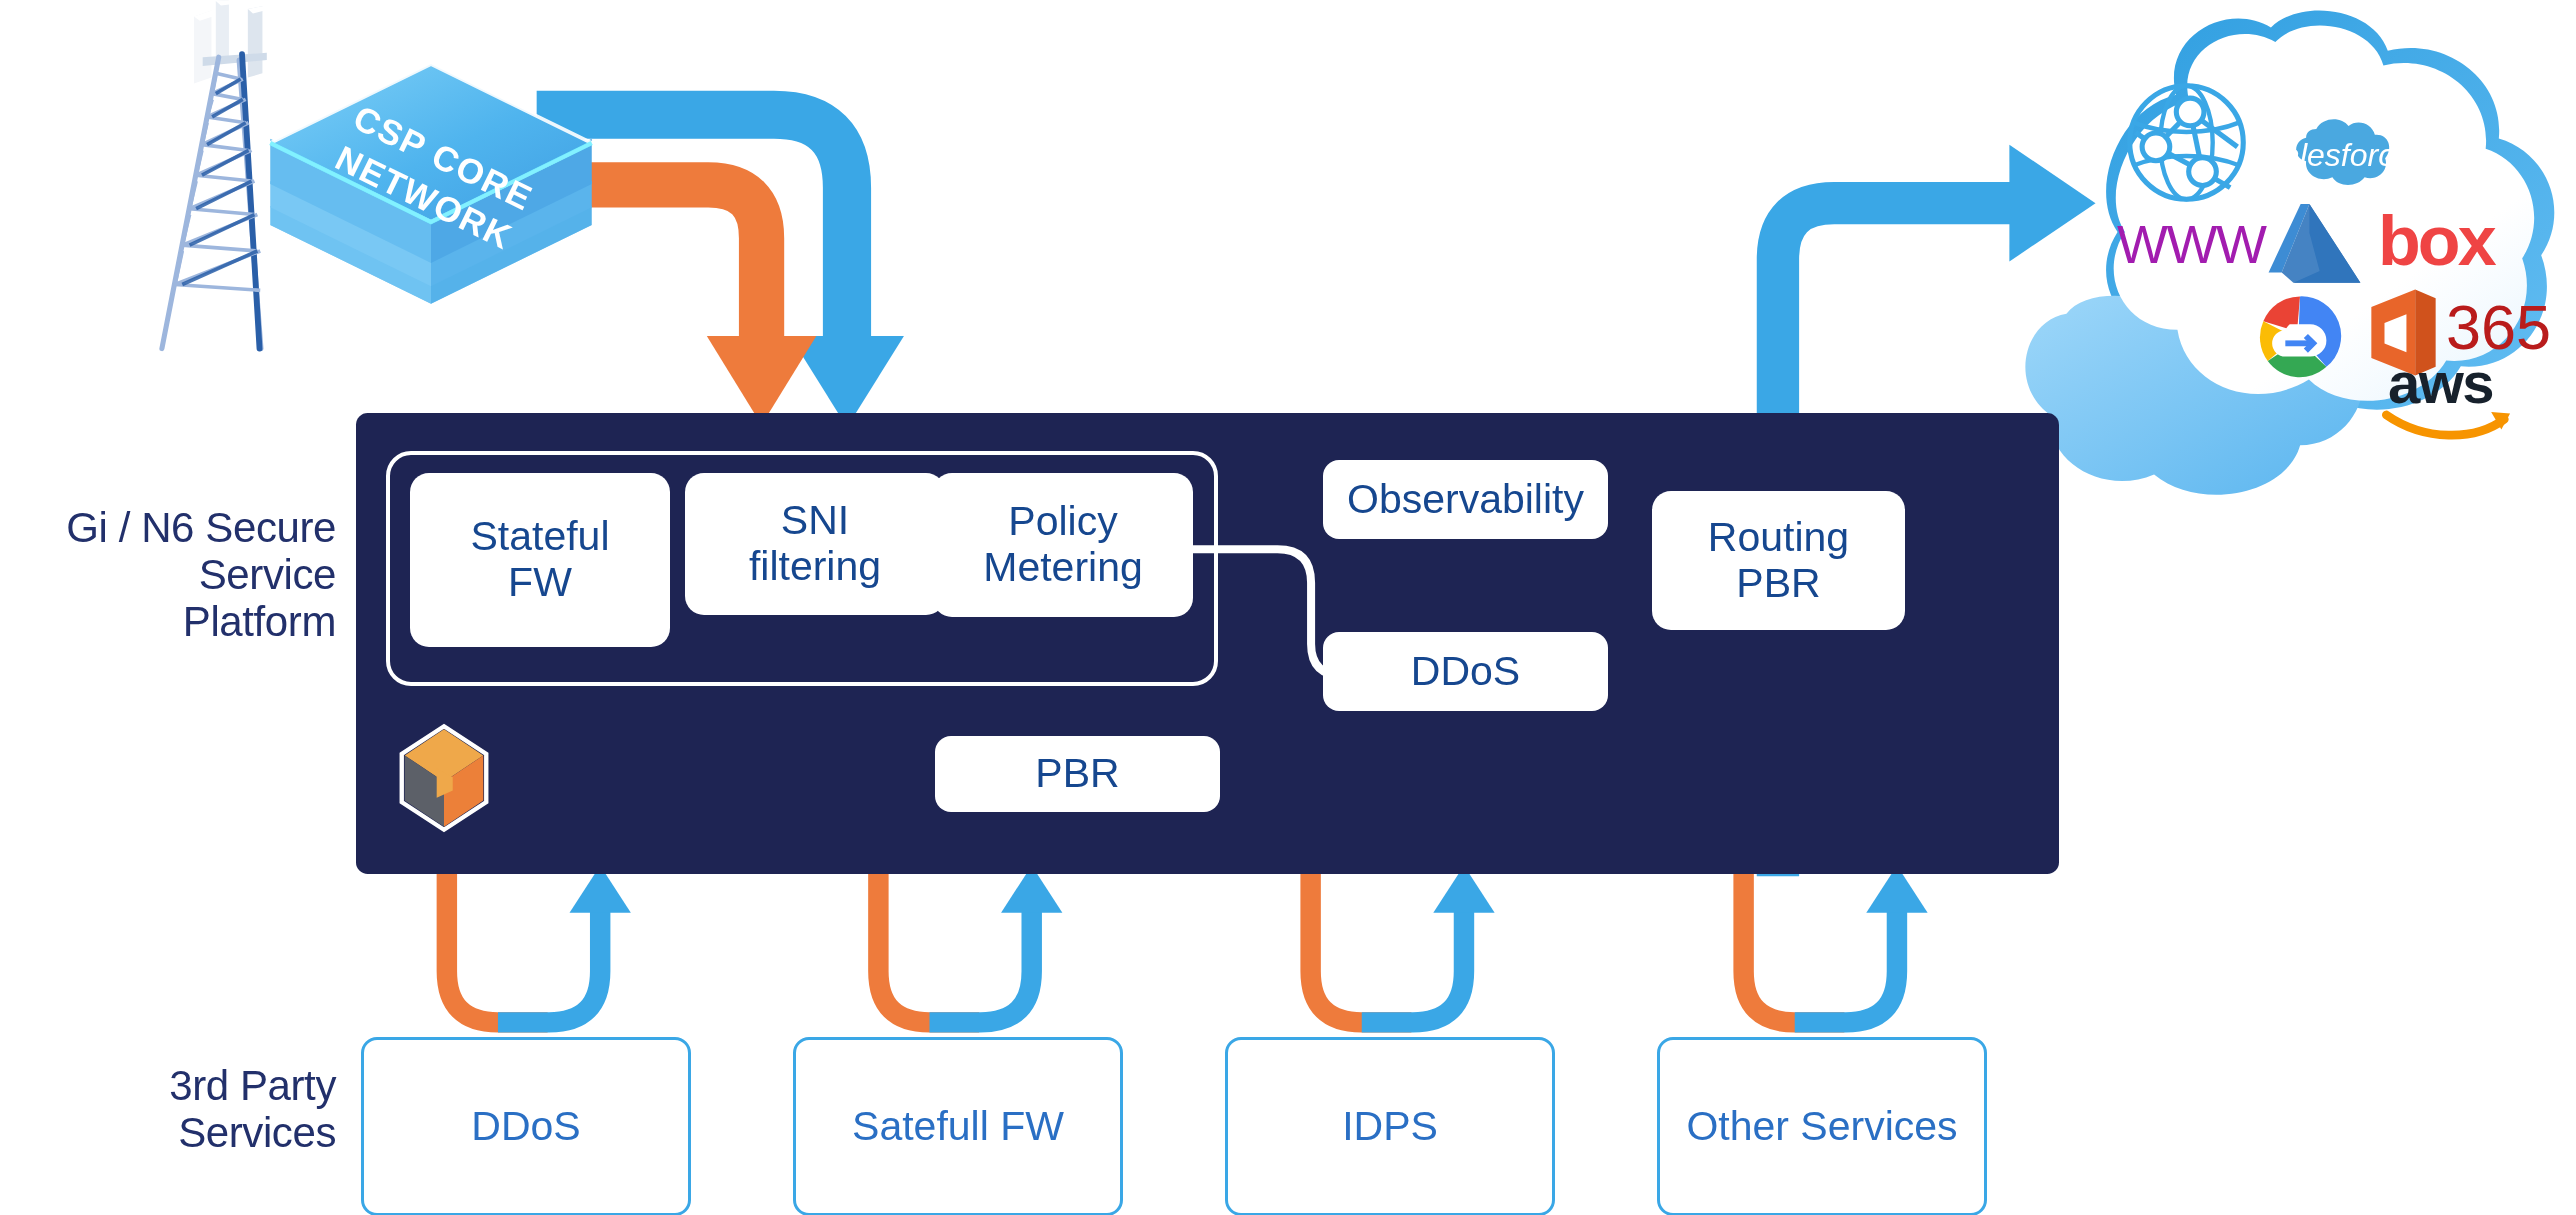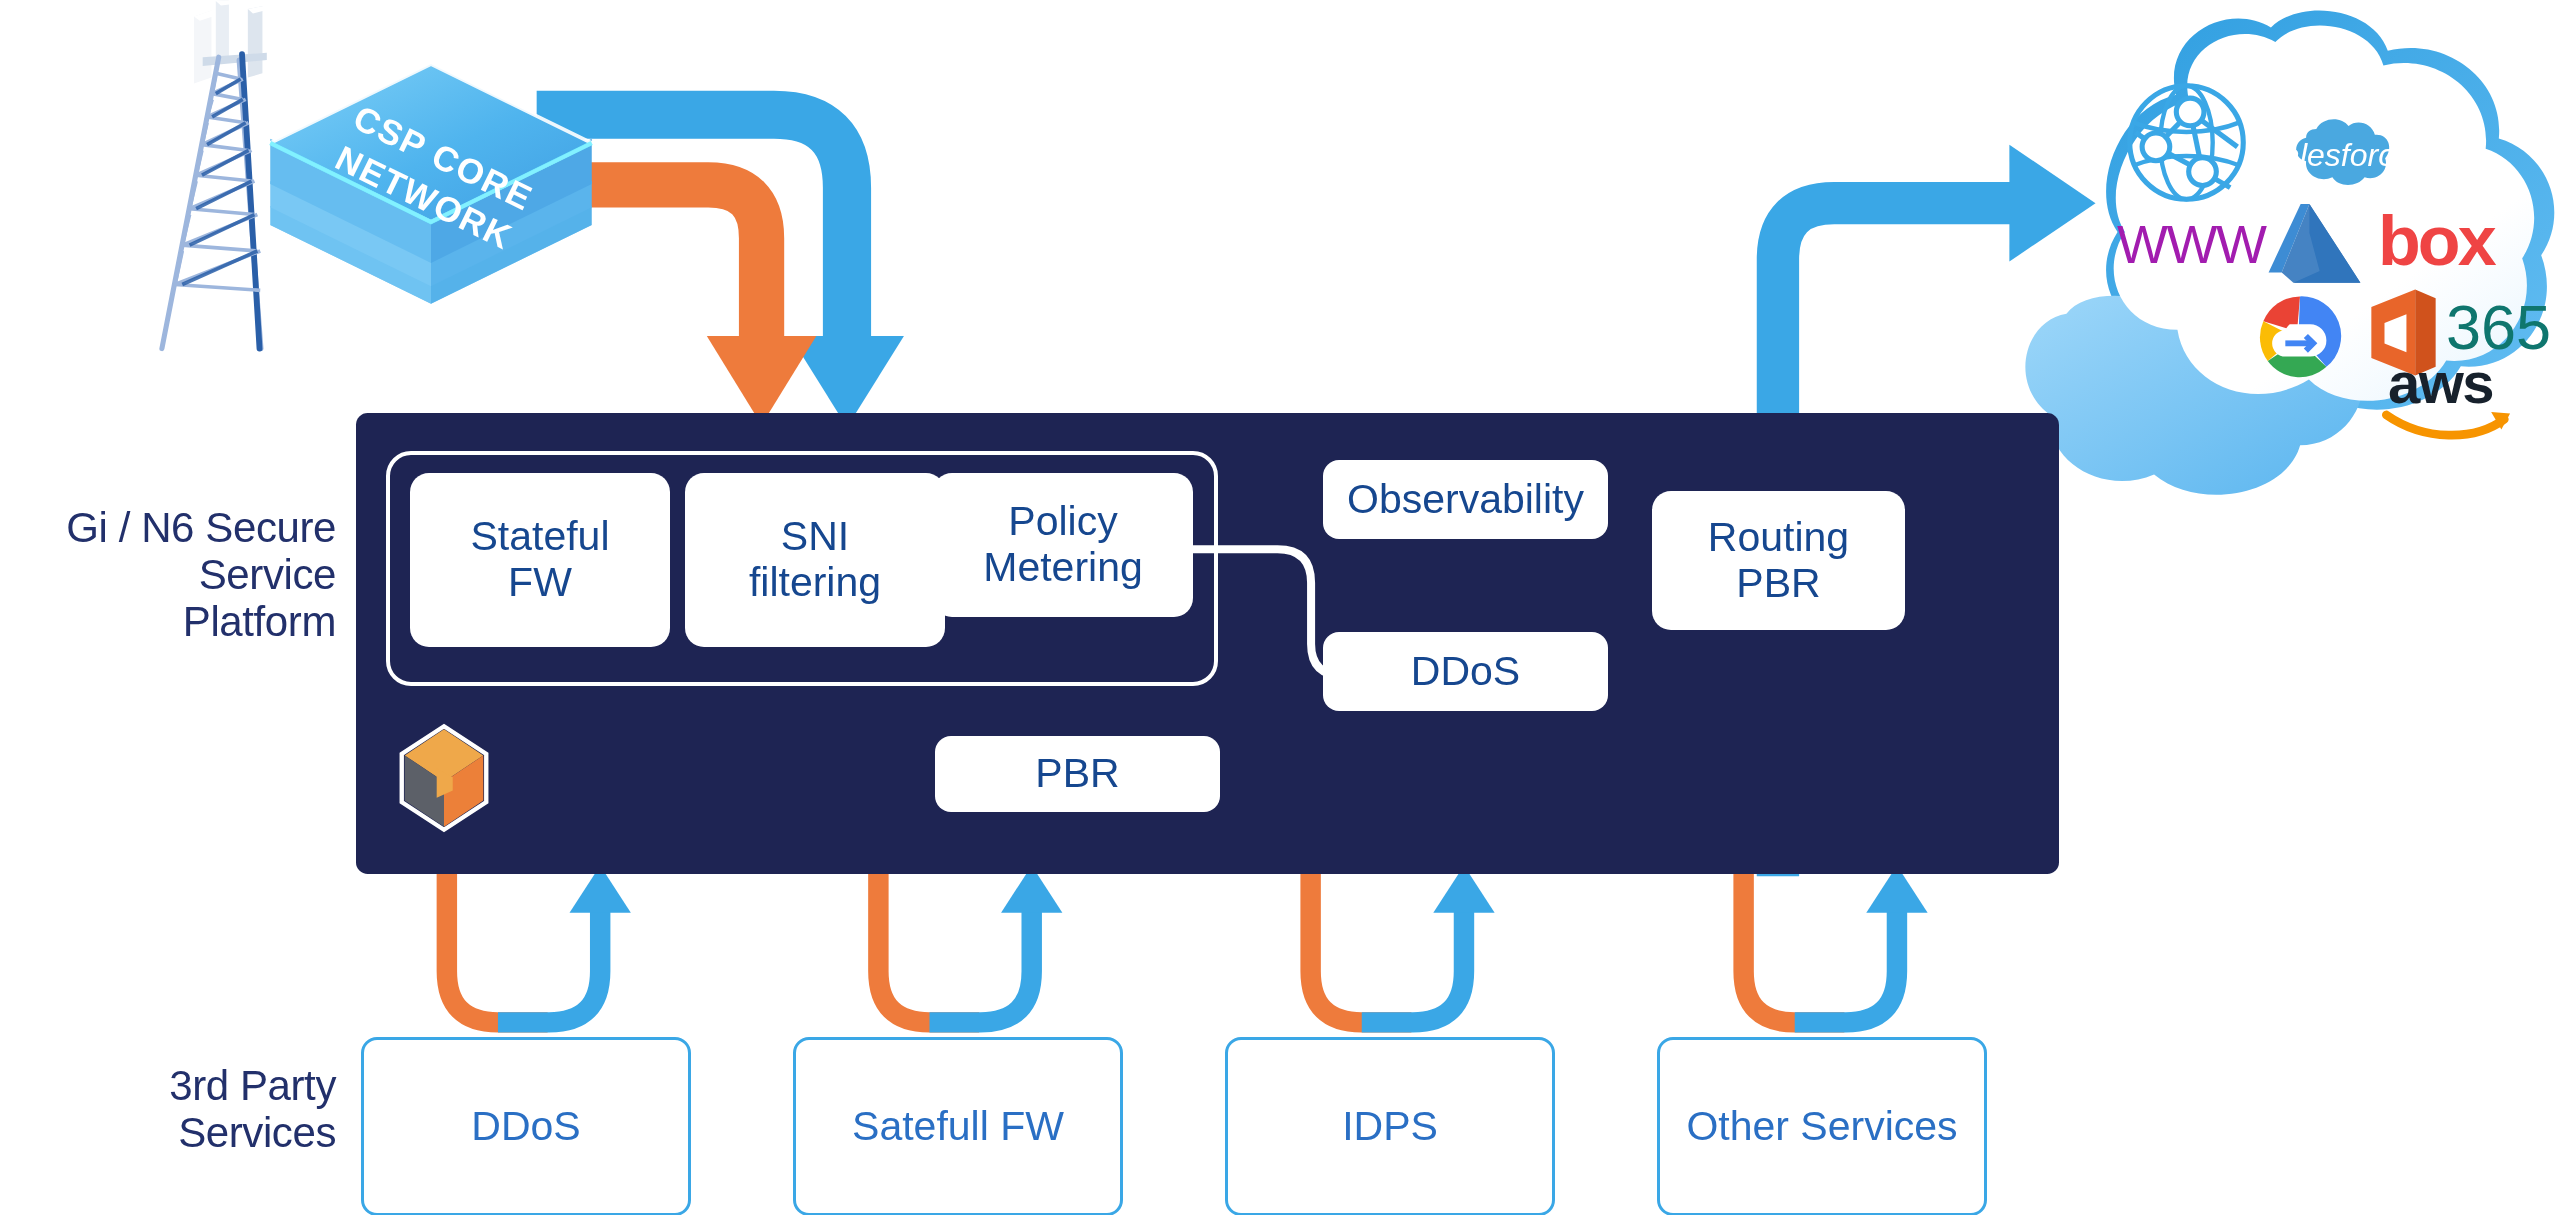--- a/index.html
+++ b/index.html
@@ -49,21 +49,21 @@
     position:absolute;color:#a21caf;font-size:54px;letter-spacing:-1.5px;
     font-weight:400;white-space:nowrap;
   }
   .sf-text{
     position:absolute;color:#ffffff;font-size:32px;font-style:italic;white-space:nowrap;
   }
   .box-text{
     position:absolute;color:#ef4444;font-size:70px;font-weight:700;letter-spacing:-2.9px;white-space:nowrap;
   }
   .o365-text{
-    position:absolute;color:#0f766e;font-size:63px;font-weight:400;white-space:nowrap;text-align:right;
+    position:absolute;color:#b91c1c;font-size:63px;font-weight:400;white-space:nowrap;text-align:right;
   }
   .aws-text{
     position:absolute;color:#17212c;font-size:58px;font-weight:700;letter-spacing:-1.5px;white-space:nowrap;
   }
   .csp-text{
     position:absolute;color:#ffffff;font-size:35px;font-weight:700;letter-spacing:1.5px;
     text-align:center;white-space:nowrap;line-height:1.25;
   }
 </style>
 </head>
@@ -345,21 +345,21 @@
 
   <div class="engines-panel" style="left:386px;top:451px;width:832px;height:235px;"></div>
 
   <div class="tile" style="left:410px;top:473px;width:260px;height:174px;">
     <div>
       <div>Stateful</div>
       <div>FW</div>
     </div>
   </div>
 
-  <div class="tile" style="left:685px;top:473px;width:260px;height:174px;">
+  <div class="tile" style="left:685px;top:473px;width:260px;height:142px;">
     <div>
       <div>SNI</div>
       <div>filtering</div>
     </div>
   </div>
 
   <div class="tile" style="left:933px;top:473px;width:260px;height:144px;">
     <div>
       <div>Policy</div>
       <div>Metering</div>

